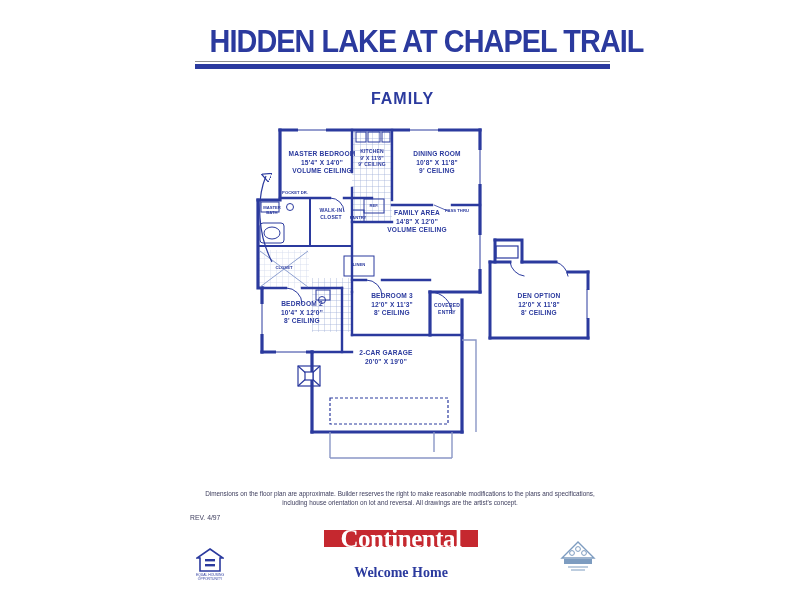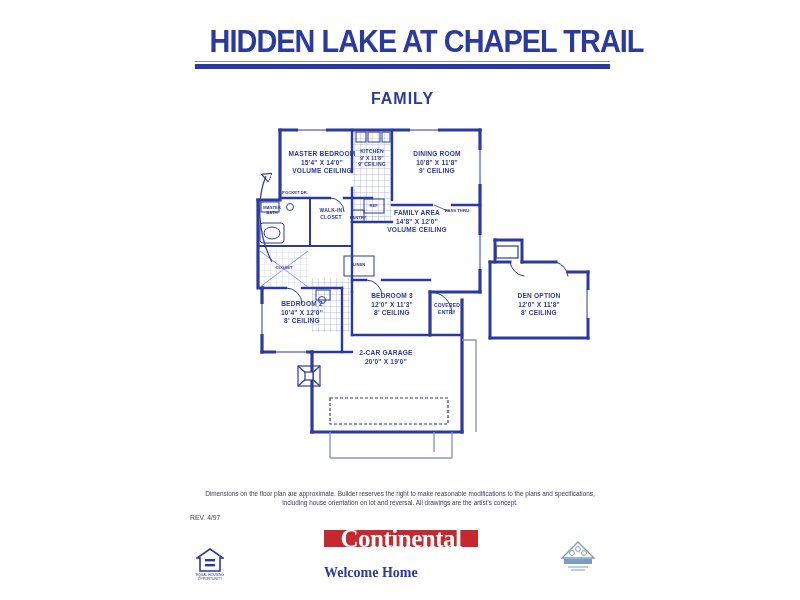--- a/index.html
+++ b/index.html
@@ -20,21 +20,21 @@
   .sm{font-size:5px;}
   .xs{font-size:4.2px;letter-spacing:0;}
   
   .disclaimer{position:absolute;left:0;top:489px;width:800px;text-align:center;
       color:#3c3c5c;font-size:6.4px;line-height:1.45;}
   .rev{position:absolute;left:190px;top:514px;color:#3c3c5c;font-size:6.8px;}
   .conti-box{position:absolute;left:324px;top:530px;width:154px;height:17px;background:#c5282f;
       display:flex;align-items:center;justify-content:center;}
   .conti-text{color:#fff;font-family:"Liberation Serif",serif;font-weight:600;font-size:25px;
       letter-spacing:-0.5px;line-height:1;}
-  .tagline{position:absolute;left:324px;top:565px;width:154px;text-align:left;color:#2b3a9e;
+  .tagline{position:absolute;left:324px;top:565px;width:154px;text-align:center;color:#2b3a9e;
       font-family:"Liberation Serif",serif;font-weight:bold;font-size:14px;}
   .eh-caption{position:absolute;left:188px;top:573px;width:44px;text-align:center;
       color:#2b3a9e;font-size:3.4px;line-height:1.3;}
 </style>
 </head>
 <body>
 
 <div id="page">
 
   <div class="banner">

